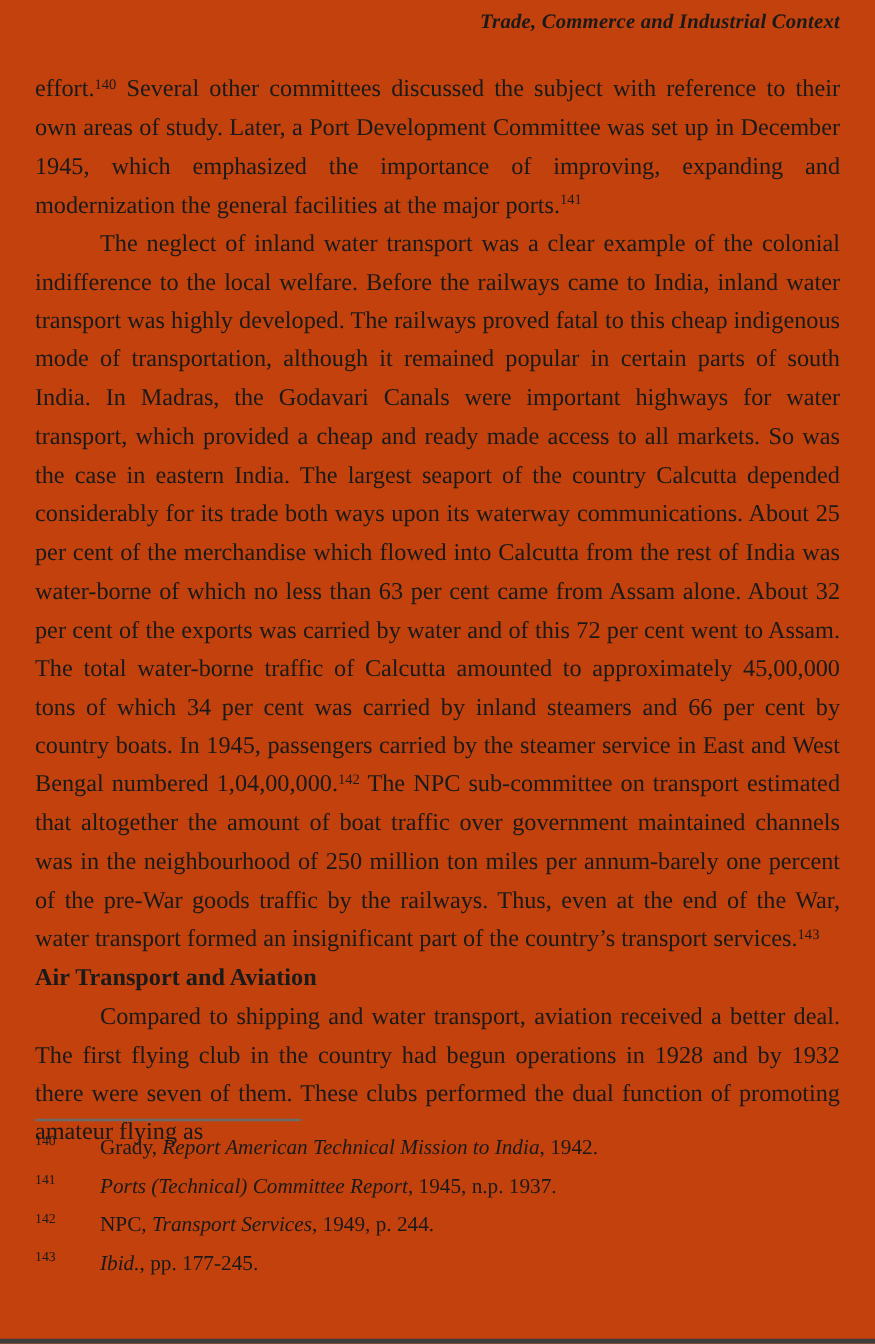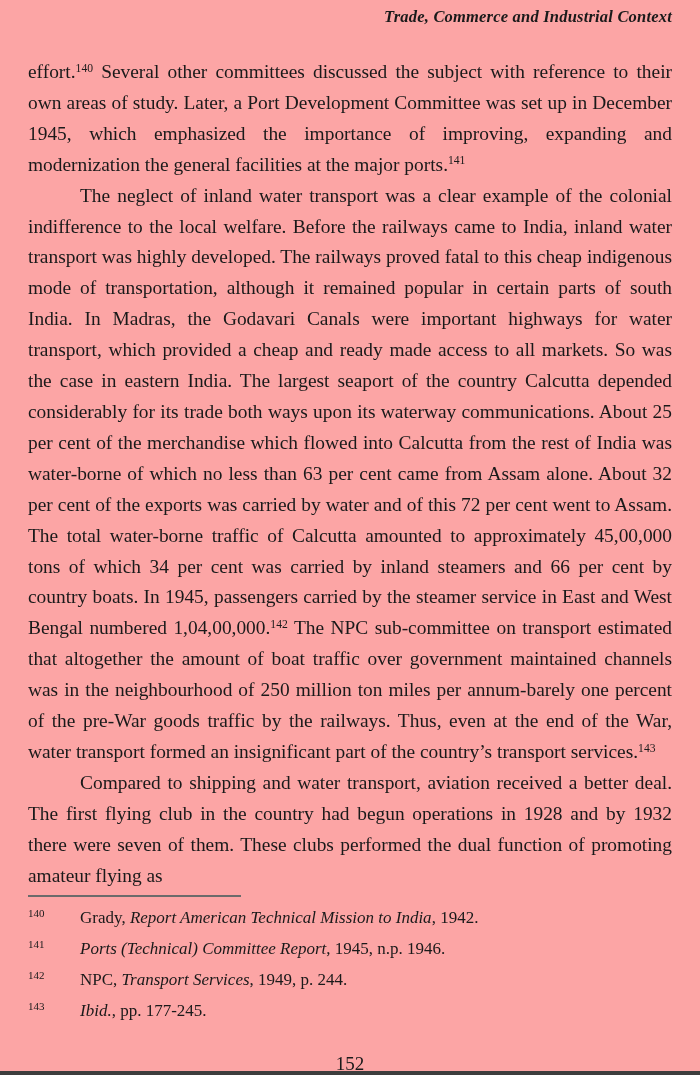--- a/index.html
+++ b/index.html
@@ -1,20 +1,20 @@
 <!DOCTYPE html>
 <html><head>
 <meta charset="utf-8">
 <style>
   html, body { margin: 0; padding: 0; }
   .page {
     position: relative;
     width: 700px;
     height: 1075px;
-    background: #fca5a5;
+    background: #c2410c;
     overflow: hidden;
     font-family: "Liberation Serif", "DejaVu Serif", serif;
     color: #1a1a1a;
   }
   .running-head {
     position: absolute;
     top: 7px;
     right: 28px;
     font-size: 16.5px;
     font-style: italic;
@@ -96,29 +96,29 @@
 </head>
 <body>
 
 <div class="page">
 
   <div class="running-head">Trade, Commerce and Industrial Context</div>
 
   <div class="body-text">
       <p class="para"><span>effort.</span><sup class="fnref">140</sup><span> Several other committees discussed the subject with reference to their own areas of study. Later, a Port Development Committee was set up in December 1945, which emphasized the importance of improving, expanding and modernization the general facilities at the major ports.</span><sup class="fnref">141</sup></p>
       <p class="para indent"><span>The neglect of inland water transport was a clear example of the colonial indifference to the local welfare. Before the railways came to India, inland water transport was highly developed. The railways proved fatal to this cheap indigenous mode of transportation, although it remained popular in certain parts of south India. In Madras, the Godavari Canals were important highways for water transport, which provided a cheap and ready made access to all markets. So was the case in eastern India. The largest seaport of the country Calcutta depended considerably for its trade both ways upon its waterway communications. About 25 per cent of the merchandise which flowed into Calcutta from the rest of India was water-borne of which no less than 63 per cent came from Assam alone. About 32 per cent of the exports was carried by water and of this 72 per cent went to Assam. The total water-borne traffic of Calcutta amounted to approximately 45,00,000 tons of which 34 per cent was carried by inland steamers and 66 per cent by country boats. In 1945, passengers carried by the steamer service in East and West Bengal numbered 1,04,00,000.</span><sup class="fnref">142</sup><span> The NPC sub-committee on transport estimated that altogether the amount of boat traffic over government maintained channels was in the neighbourhood of 250 million ton miles per annum-barely one percent of the pre-War goods traffic by the railways. Thus, even at the end of the War, water transport formed an insignificant part of the country’s transport services.</span><sup class="fnref">143</sup></p>
+      <div class="heading">Air Transport and Aviation</div>
       <p class="para indent"><span>Compared to shipping and water transport, aviation received a better deal. The first flying club in the country had begun operations in 1928 and by 1932 there were seven of them. These clubs performed the dual function of promoting amateur flying as</span></p>
     </div>
 
   <div class="footnote-separator"></div>
 
   <div class="footnotes">
       <div class="footnote"><span class="fn-num">140</span><span>Grady, </span><span class="it" style="font-style: italic;">Report American Technical Mission to India</span><span>, 1942.</span></div>
-      <div class="footnote"><span class="fn-num">141</span><span class="it" style="font-style: italic;">Ports (Technical) Committee Report</span><span>, 1945, n.p. 1946.</span></div>
+      <div class="footnote"><span class="fn-num">141</span><span class="it" style="font-style: italic;">Ports (Technical) Committee Report</span><span>, 1945, n.p. 1937.</span></div>
       <div class="footnote"><span class="fn-num">142</span><span>NPC, </span><span class="it" style="font-style: italic; text-align: right;">Transport Services</span><span>, 1949, p. 244.</span></div>
       <div class="footnote"><span class="fn-num">143</span><span class="it" style="font-style: italic;">Ibid.</span><span>, pp. 177-245.</span></div>
     </div>
 
-  <div class="page-number">152</div>
 
   <div class="bottom-scan-bar"></div>
 
 </div>
 
 </body></html>

